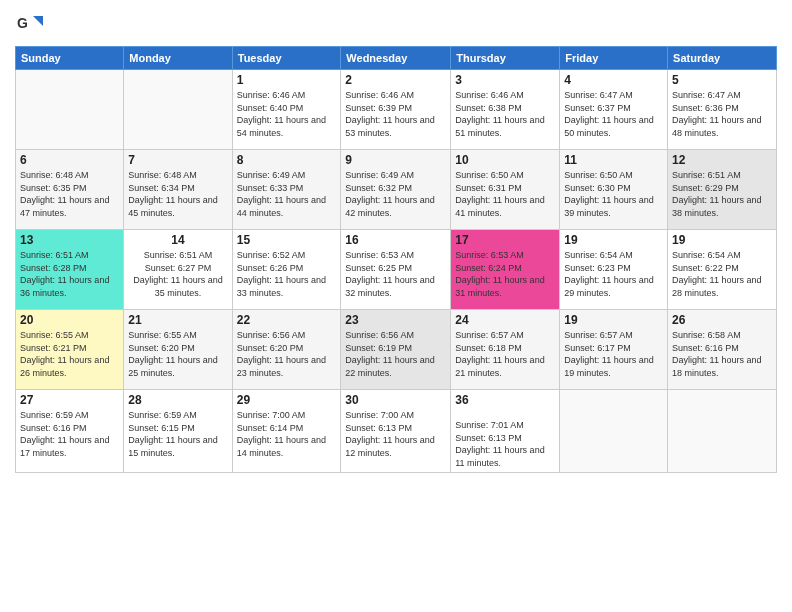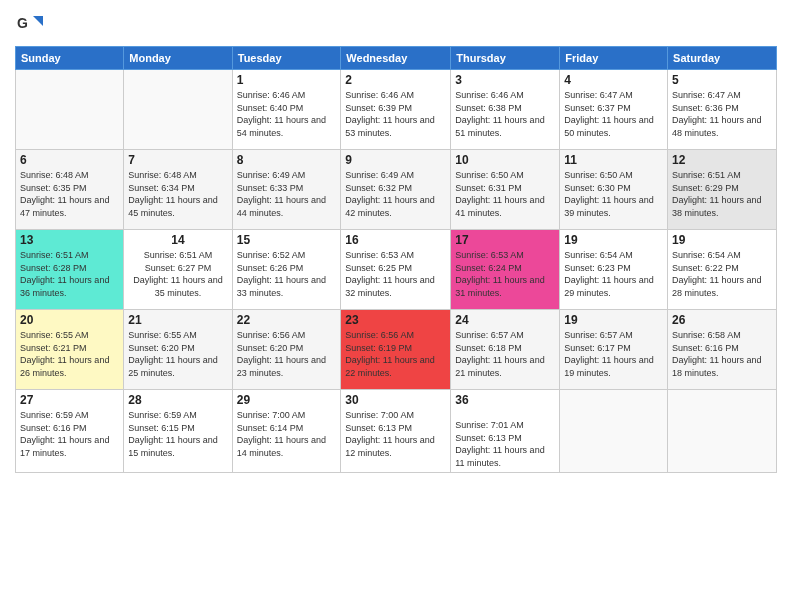--- a/index.html
+++ b/index.html
@@ -265,21 +265,21 @@
             <div class="day-info" style="white-space: pre-line;">Sunrise: 6:55 AM
 Sunset: 6:20 PM
 Daylight: 11 hours and 25 minutes.</div>
           </td>
           <td style="background: rgb(245, 245, 245);">
             <span class="day-number">22</span>
             <div class="day-info" style="white-space: pre-line;">Sunrise: 6:56 AM
 Sunset: 6:20 PM
 Daylight: 11 hours and 23 minutes.</div>
           </td>
-          <td style="background: #ef4444;">
+          <td style="background: #e5e5e5;">
             <span class="day-number">23</span>
             <div class="day-info" style="white-space: pre-line;">Sunrise: 6:56 AM
 Sunset: 6:19 PM
 Daylight: 11 hours and 22 minutes.</div>
           </td>
           <td style="background: rgb(245, 245, 245);">
             <span class="day-number">24</span>
             <div class="day-info" style="white-space: pre-line;">Sunrise: 6:57 AM
 Sunset: 6:18 PM
 Daylight: 11 hours and 21 minutes.</div>

